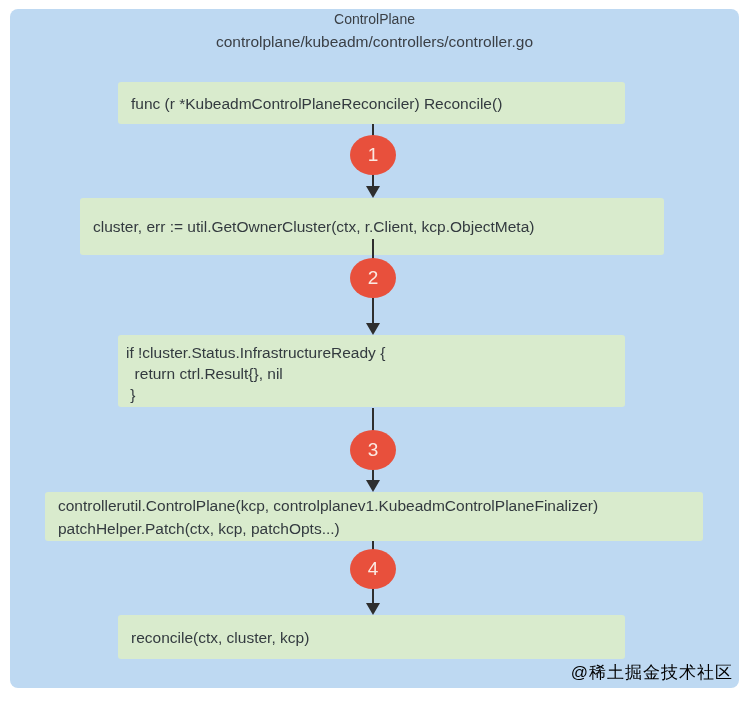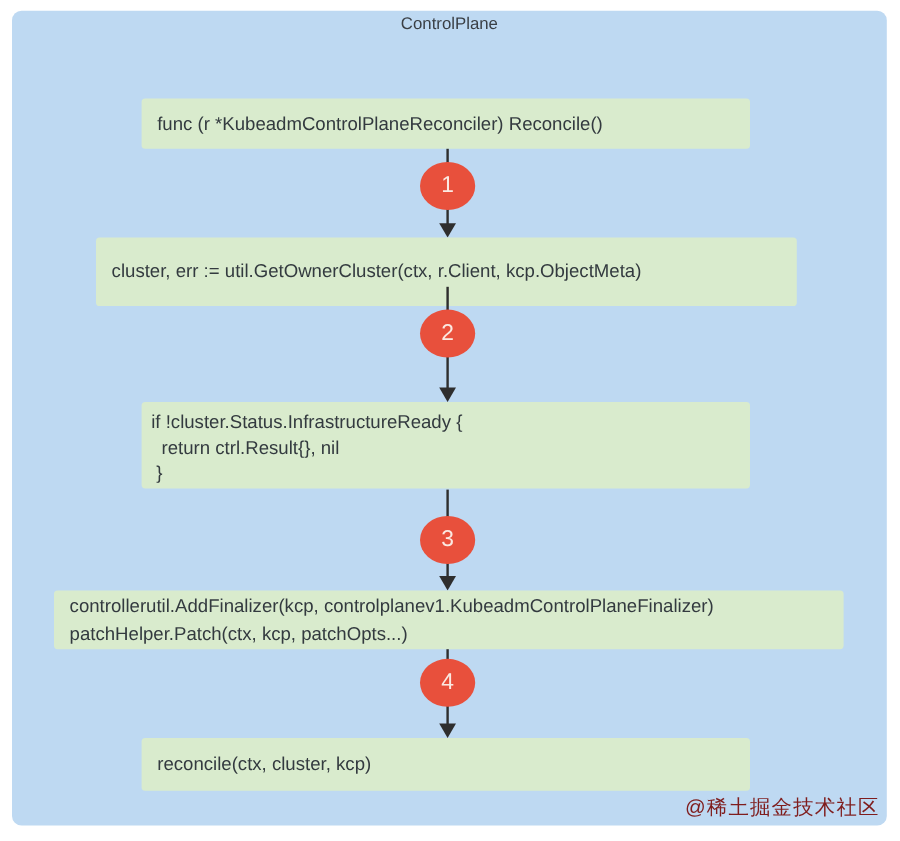--- a/index.html
+++ b/index.html
@@ -103,31 +103,32 @@
   }
   .badge1 { top: 126px; }
   .badge2 { top: 249px; }
   .badge3 { top: 421px; }
   .badge4 { top: 540px; }
   .watermark {
     position: absolute;
     right: 6px;
     bottom: 4px;
     font-size: 17px;
-    color: #7f1d1d;
+    color: #000000;
     letter-spacing: 1px;
   }
 </style>
 </head>
 <body>
 
 <div class="page">
   <div class="canvas">
 
     <div class="title">ControlPlane</div>
+    <div class="subtitle">controlplane/kubeadm/controllers/controller.go</div>
 
     <div class="box box1 single">
       <div class="code-line">func (r *KubeadmControlPlaneReconciler) Reconcile()</div>
     </div>
 
     <div class="conn-line line1"></div>
     <div class="arrowhead ah1"></div>
     <div class="badge badge1">1</div>
 
     <div class="box box2 single">
@@ -142,21 +143,21 @@
       <div class="code-line">if !cluster.Status.InfrastructureReady {</div>
       <div class="code-line">  return ctrl.Result{}, nil</div>
       <div class="code-line"> }</div>
     </div>
 
     <div class="conn-line line3"></div>
     <div class="arrowhead ah3"></div>
     <div class="badge badge3">3</div>
 
     <div class="box box4">
-      <div class="code-line">controllerutil.AddFinalizer(kcp, controlplanev1.KubeadmControlPlaneFinalizer)</div>
+      <div class="code-line">controllerutil.ControlPlane(kcp, controlplanev1.KubeadmControlPlaneFinalizer)</div>
       <div class="code-line">patchHelper.Patch(ctx, kcp, patchOpts...)</div>
     </div>
 
     <div class="conn-line line4"></div>
     <div class="arrowhead ah4"></div>
     <div class="badge badge4">4</div>
 
     <div class="box box5 single">
       <div class="code-line">reconcile(ctx, cluster, kcp)</div>
     </div>

